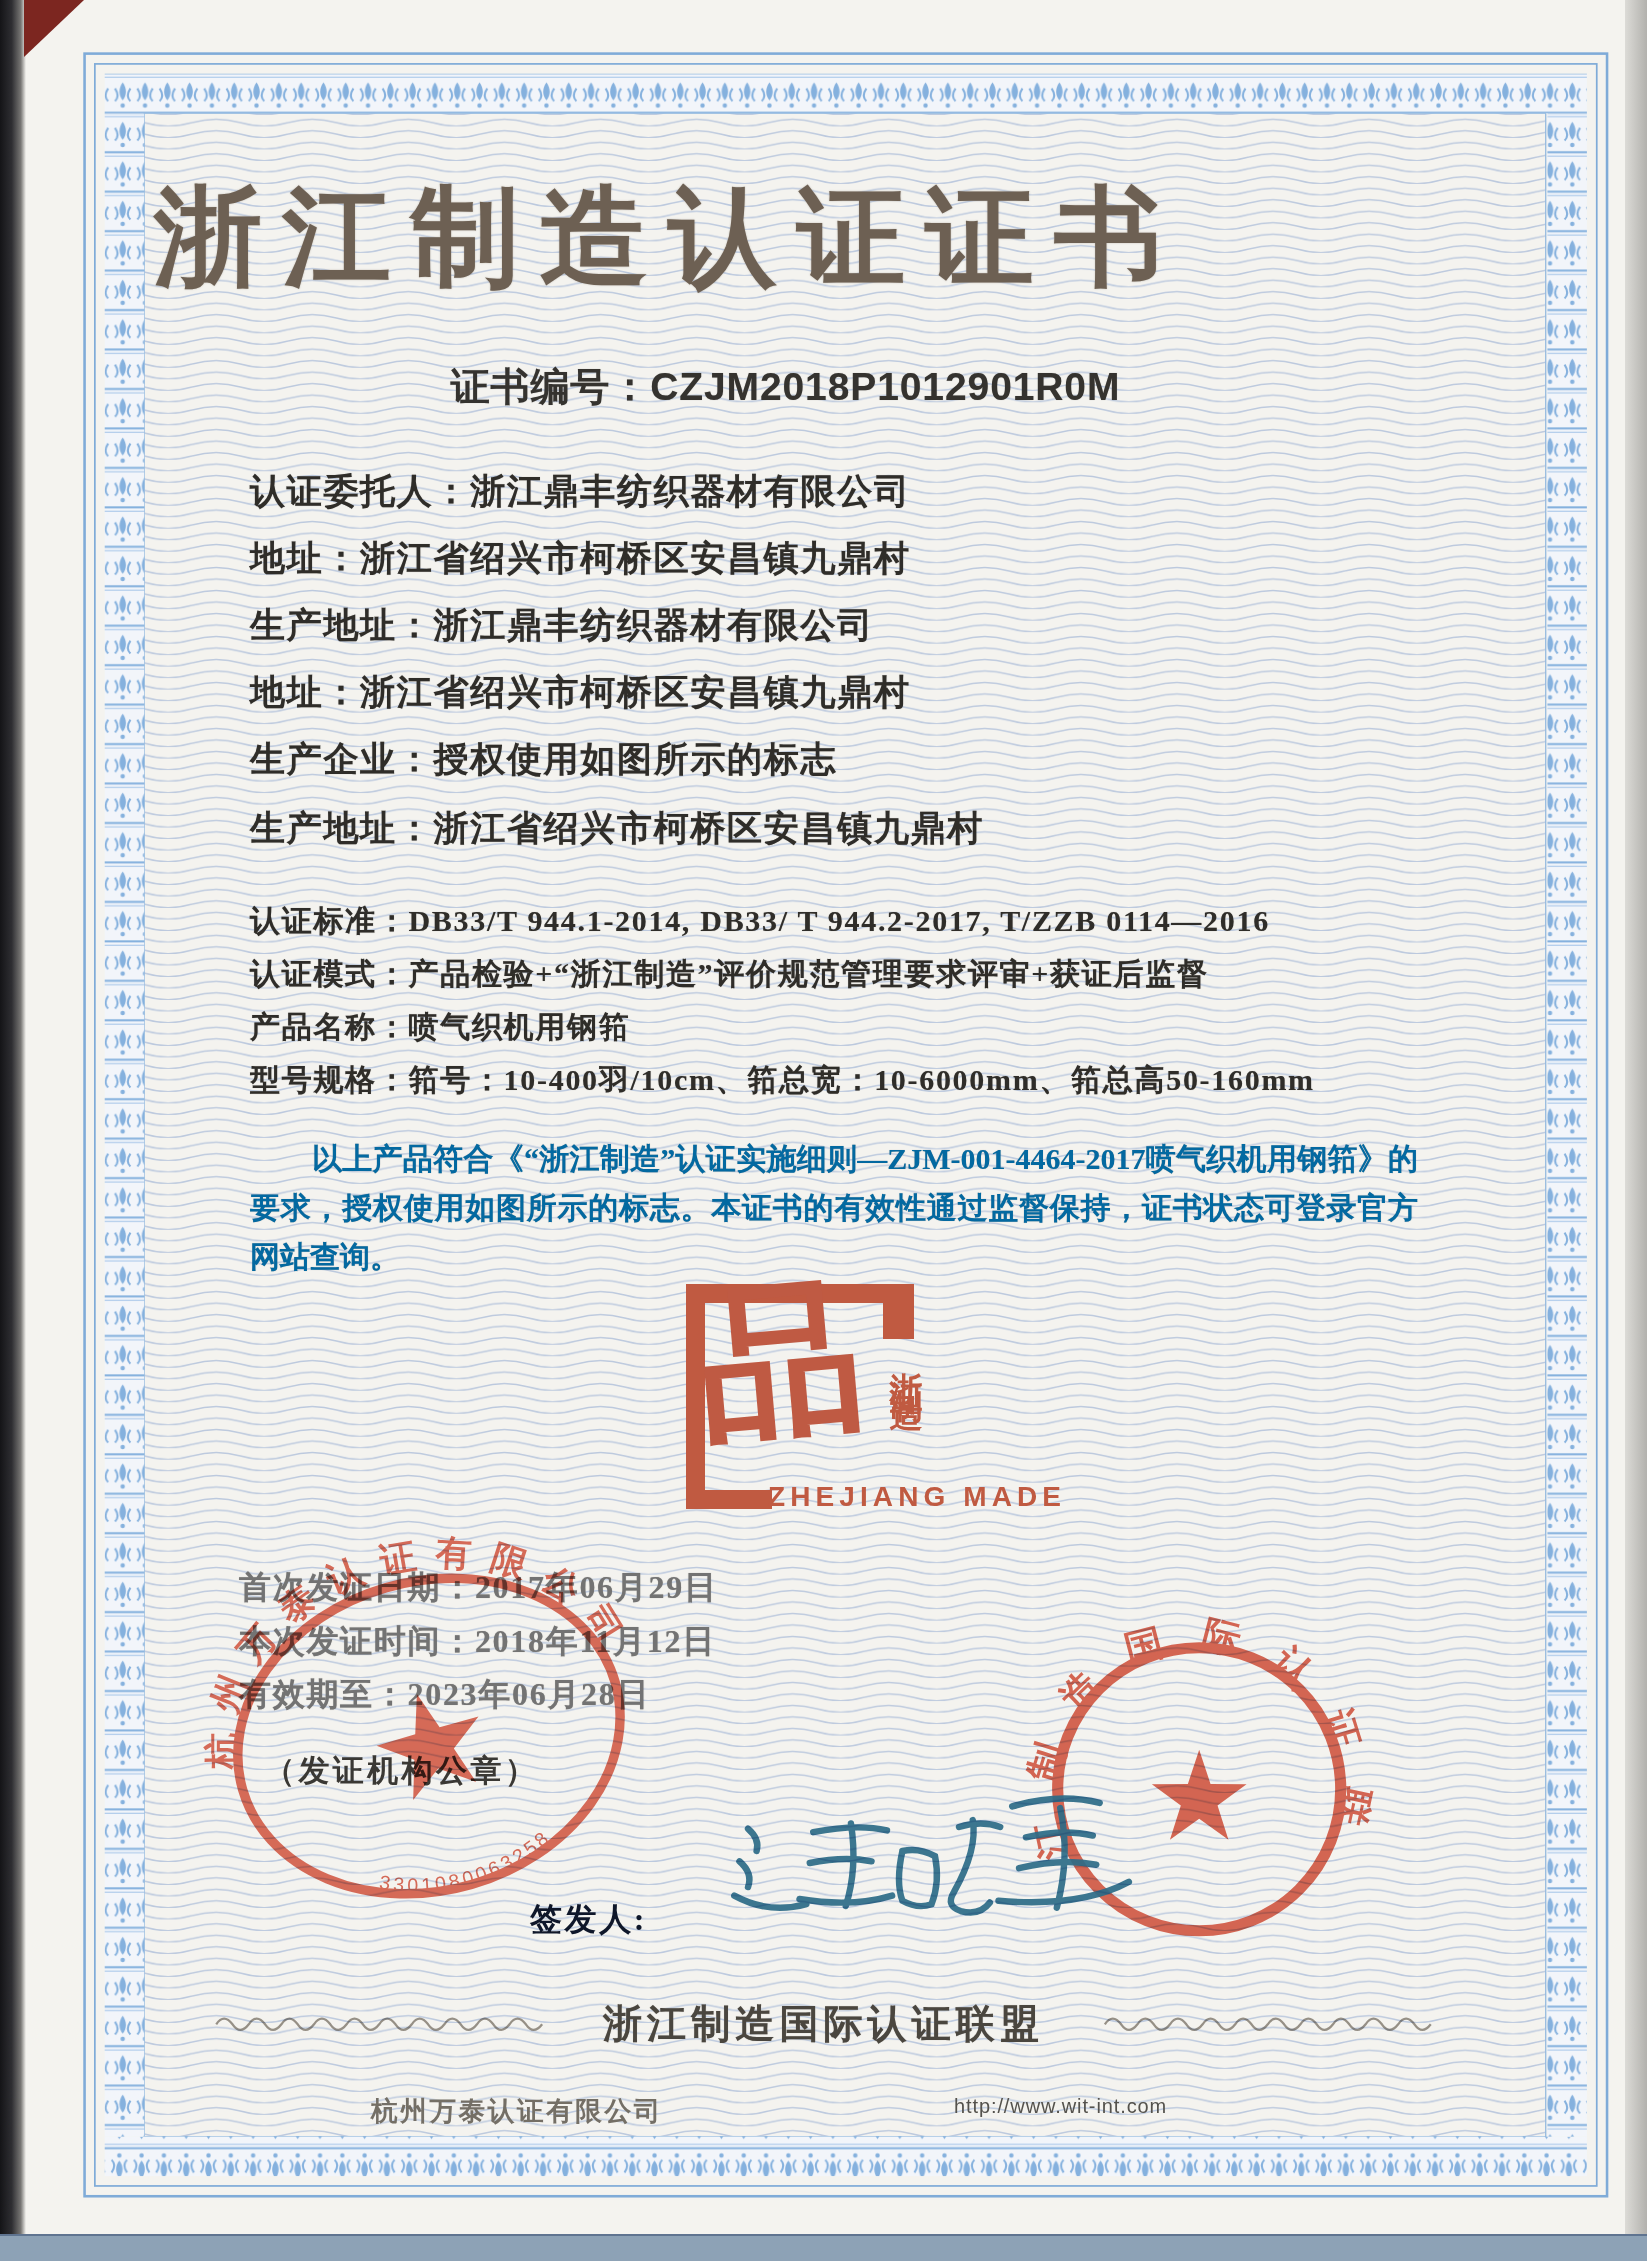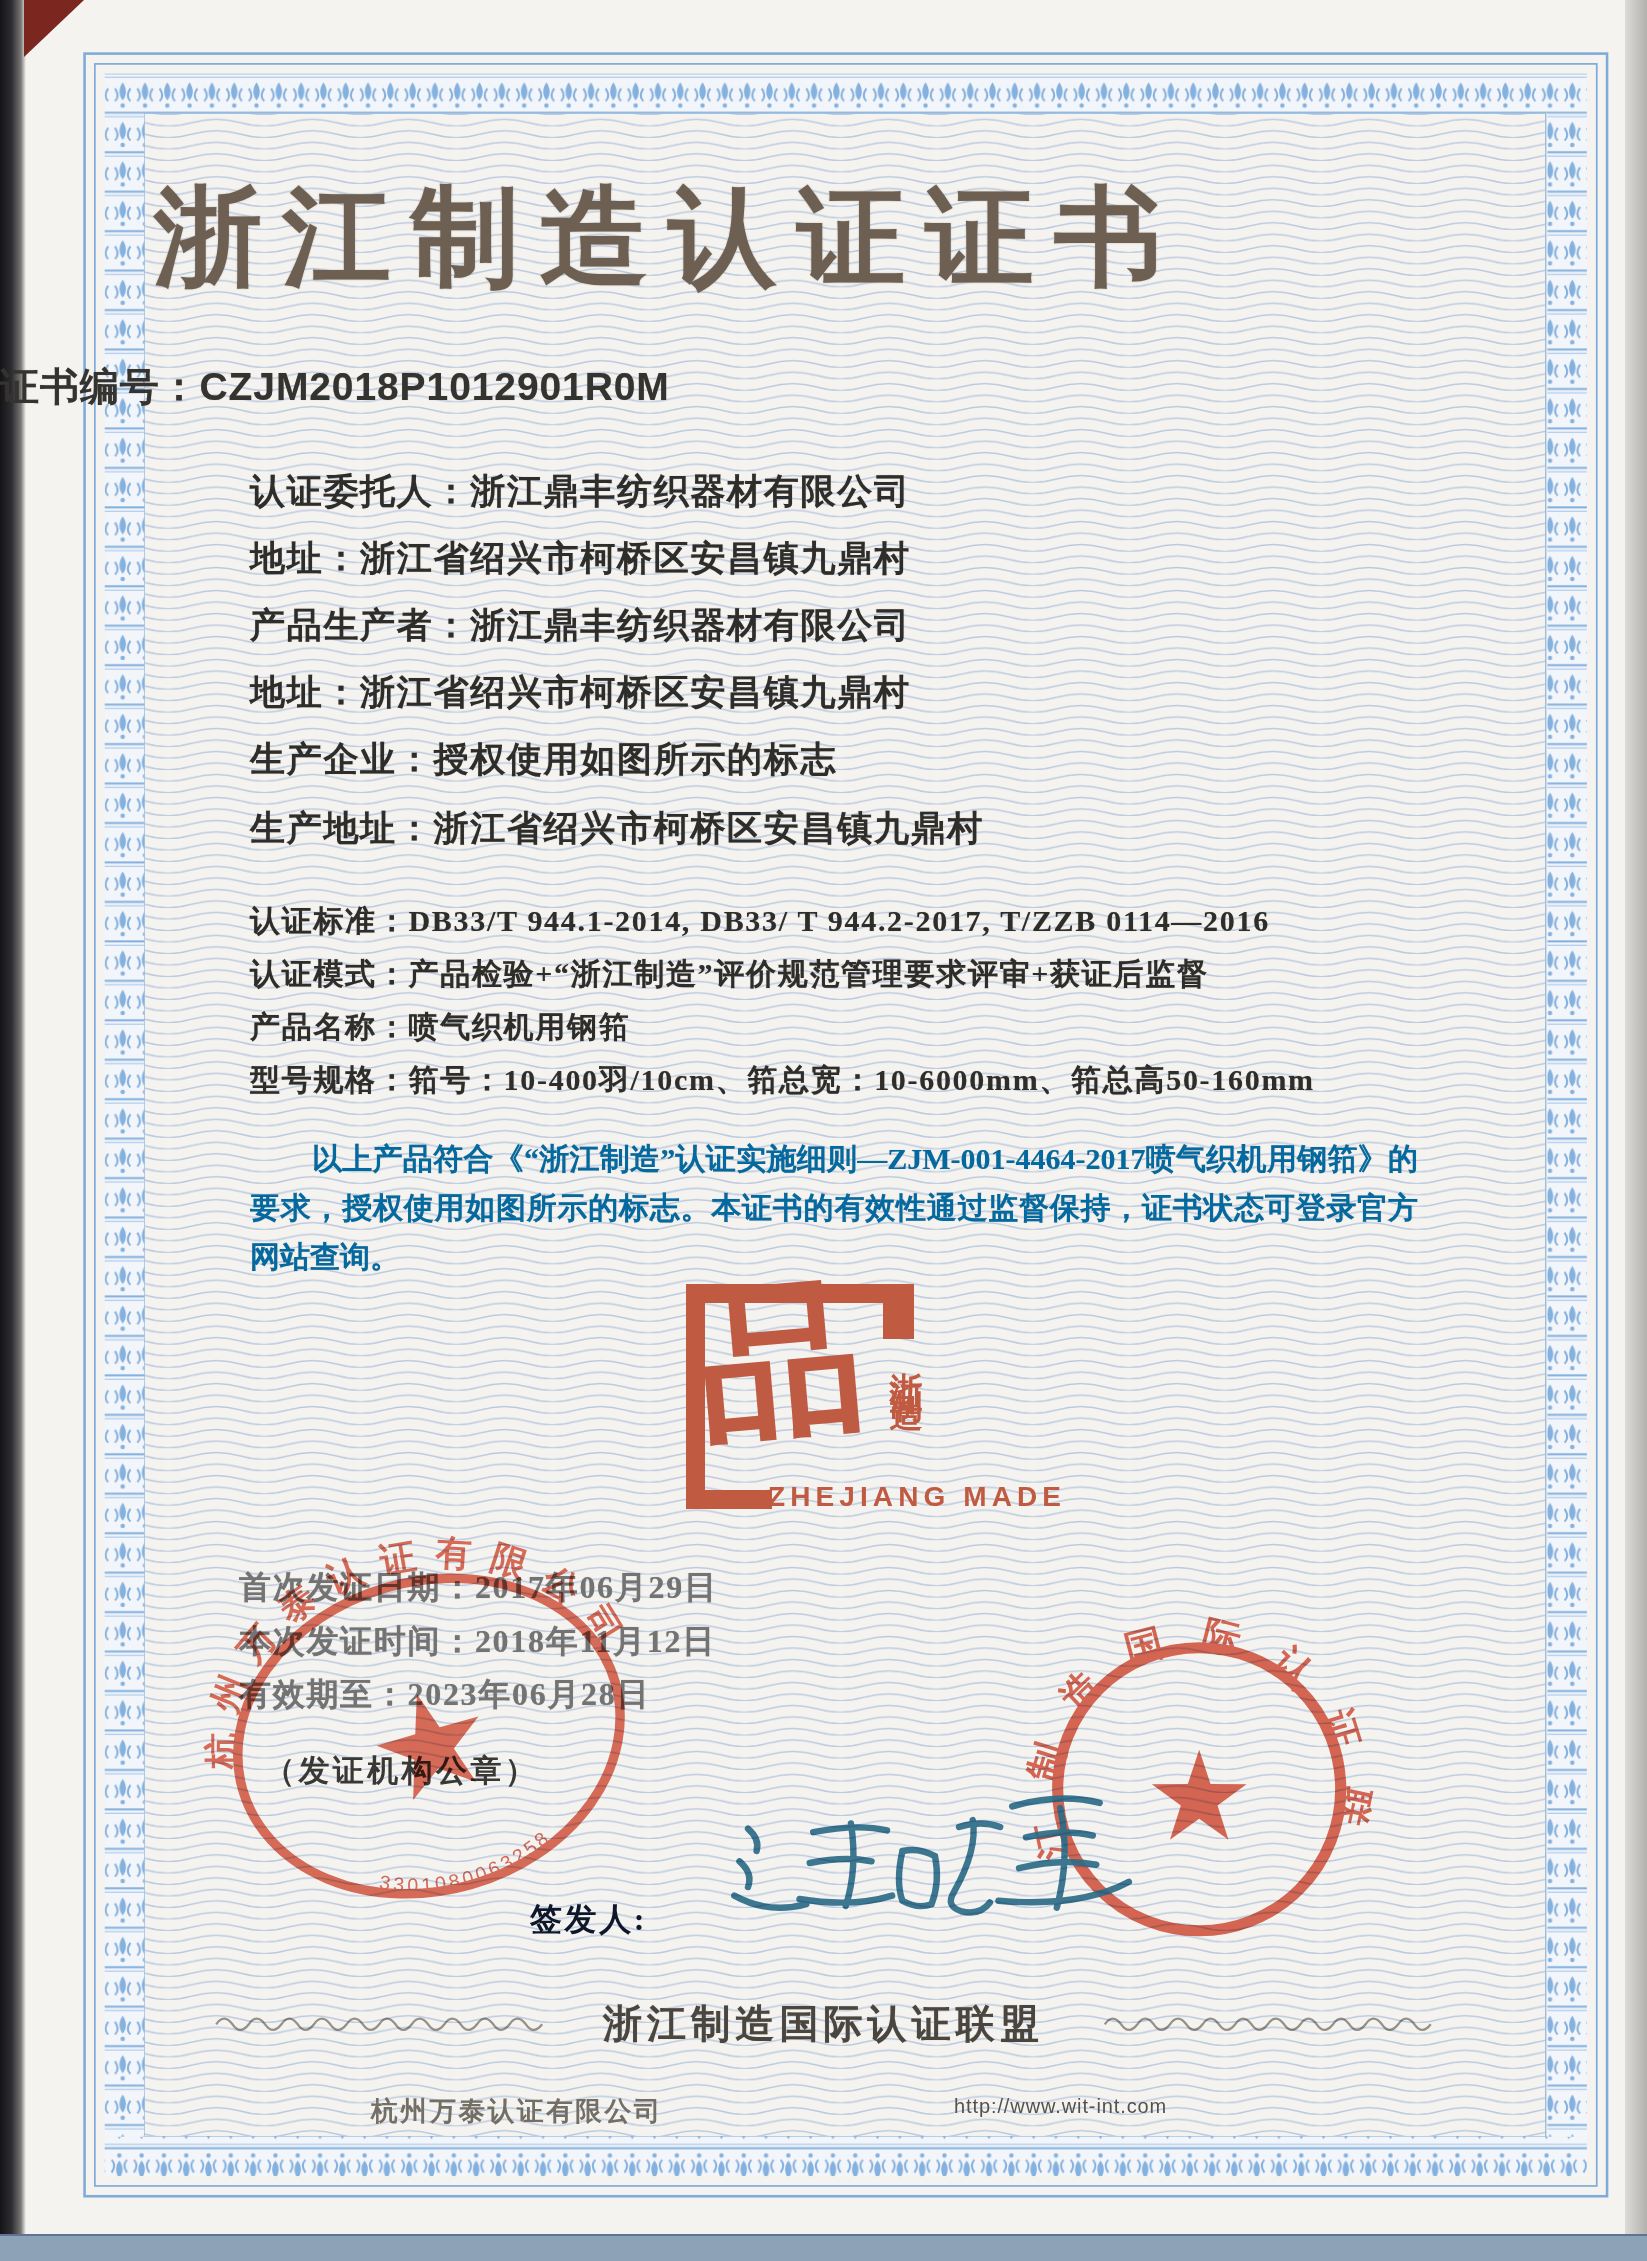--- a/index.html
+++ b/index.html
@@ -15,21 +15,21 @@
     background:linear-gradient(90deg,#dcdbd7,#b2b1ad);}
   .edge-bottom{left:0;top:2234px;width:1647px;height:27.5px;
     background:#8da2b6;border-top:2.6px solid #5f7490;}
   .corner-red{left:24px;top:0;width:0;height:0;
     border-top:57px solid #7c2620;border-right:60px solid transparent;}
 
   
   .title{left:0;top:165px;width:1316px;text-align:center;font-weight:bold;
     font-size:108px;letter-spacing:20.6px;padding-left:20.6px;box-sizing:border-box;
     color:#6d6053;text-shadow:0 0 1.7px rgba(109,96,83,.45);}
-  .certno{left:0;top:360px;width:1571px;text-align:left;font-weight:600;
+  .certno{left:0;top:360px;width:1571px;text-align:center;font-weight:600;
     font-size:39px;letter-spacing:0.9px;color:#35332f;text-shadow:0 0 0.9px rgba(53,51,47,.4);}
   .body-line{left:250px;font-weight:bold;color:#2f2d29;letter-spacing:1.7px;
     text-shadow:0 0 0.9px rgba(47,45,41,.4);white-space:nowrap;}
   .info{font-size:35px;font-family:Liberation Serif, serif;}
   .spec{font-size:30px;}
   .statement{left:250px;top:1134px;width:1168px;font-size:30px;line-height:49px;
     font-weight:600;color:#0369a1;text-indent:62px;text-align:justify;
     text-shadow:0 0 0.9px rgba(53,50,45,.35);}
 
   
@@ -96,21 +96,21 @@
   <div class="abs edge-left"></div>
   <div class="abs edge-right"></div>
   <div class="abs edge-bottom"></div>
   <div class="abs corner-red"></div>
 
   <div class="abs serif title">浙江制造认证证书</div>
   <div class="abs sans certno">证书编号：CZJM2018P1012901R0M</div>
 
   <div class="abs serif body-line info" style="top:468px">认证委托人：浙江鼎丰纺织器材有限公司</div>
   <div class="abs serif body-line info" style="top:535px">地址：浙江省绍兴市柯桥区安昌镇九鼎村</div>
-  <div class="abs serif body-line info" style="top:602px">产品生产者：浙江鼎丰纺织器材有限公司</div>
+  <div class="abs serif body-line info" style="top:602px">生产地址：浙江鼎丰纺织器材有限公司</div>
   <div class="abs serif body-line info" style="top:669px">地址：浙江省绍兴市柯桥区安昌镇九鼎村</div>
   <div class="abs serif body-line info" style="top:736px">生产企业：授权使用如图所示的标志</div>
   <div class="abs serif body-line info" style="top:805px">生产地址：浙江省绍兴市柯桥区安昌镇九鼎村</div>
 
   <div class="abs serif body-line spec" style="top:901px">认证标准：DB33/T 944.1-2014, DB33/ T 944.2-2017, T/ZZB 0114—2016</div>
   <div class="abs serif body-line spec" style="top:954px">认证模式：产品检验+“浙江制造”评价规范管理要求评审+获证后监督</div>
   <div class="abs serif body-line spec" style="top:1007px">产品名称：喷气织机用钢筘</div>
   <div class="abs serif body-line spec" style="top:1060px">型号规格：筘号：10-400羽/10cm、筘总宽：10-6000mm、筘总高50-160mm</div>
 
   <div class="abs serif statement">以上产品符合《“浙江制造”认证实施细则—ZJM-001-4464-2017喷气织机用钢筘》的要求，授权使用如图所示的标志。本证书的有效性通过监督保持，证书状态可登录官方网站查询。</div>

